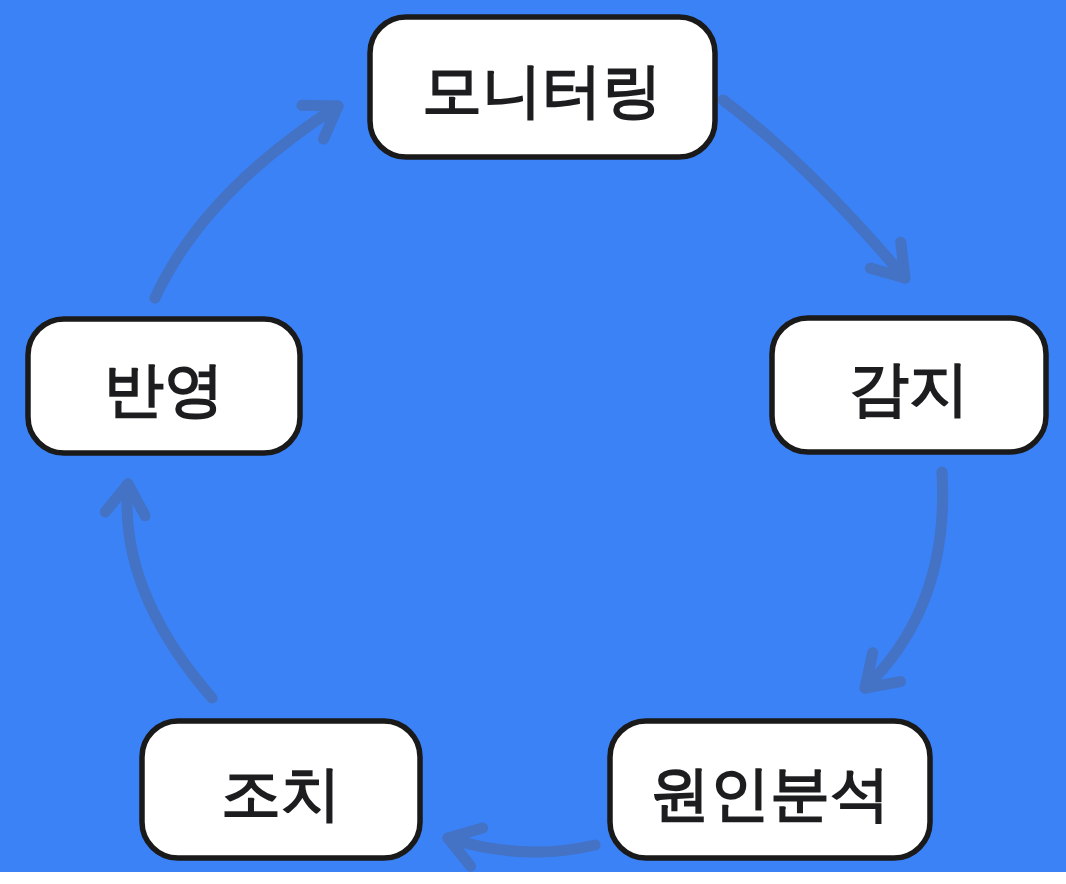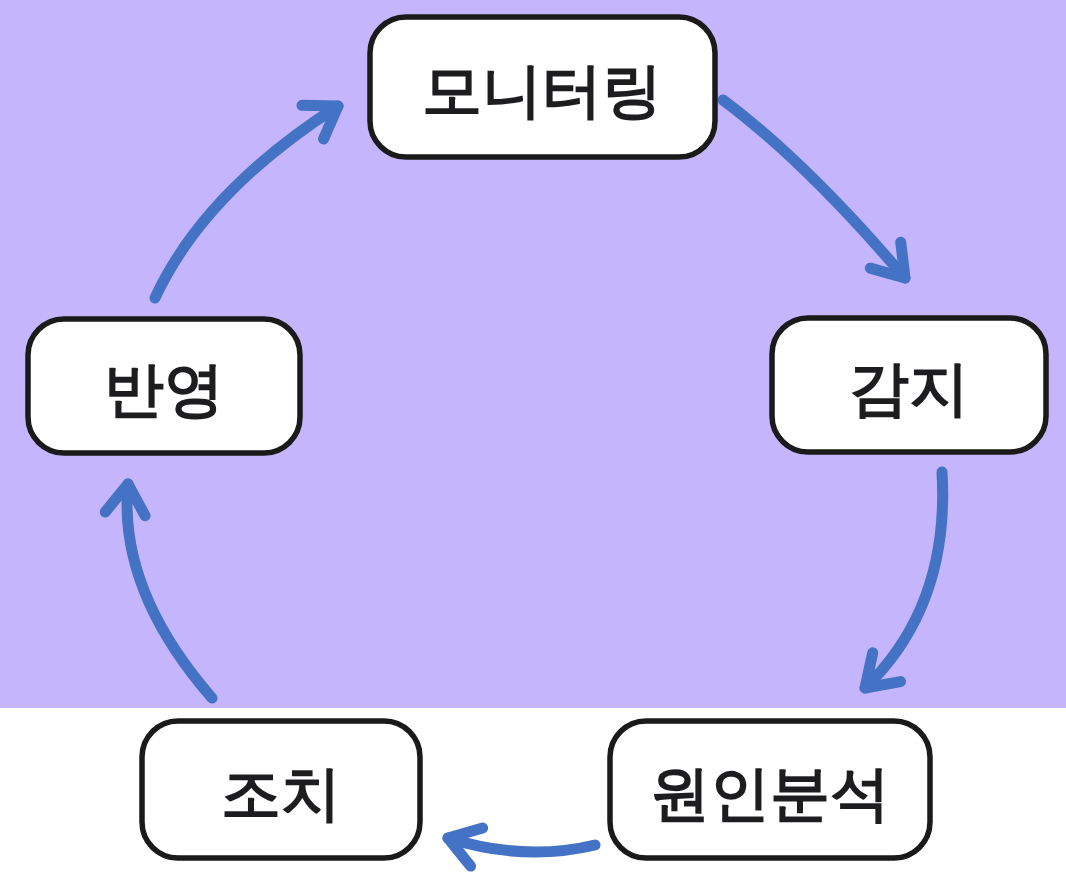--- a/index.html
+++ b/index.html
@@ -6,22 +6,22 @@
     margin: 0;
     padding: 0;
     width: 1066px;
     height: 884px;
     background: #ffffff;
     overflow: hidden;
   }
   .stage {
     position: relative;
     width: 1066px;
-    height: 708px;
-    background: #c4b5fd;
+    height: 872px;
+    background: #3b82f6;
   }
   svg {
     display: block;
     width: 1066px;
     height: 884px;
   }
   .node-box {
     fill: #ffffff;
     stroke: #1a1a1a;
     stroke-width: 5.5;

